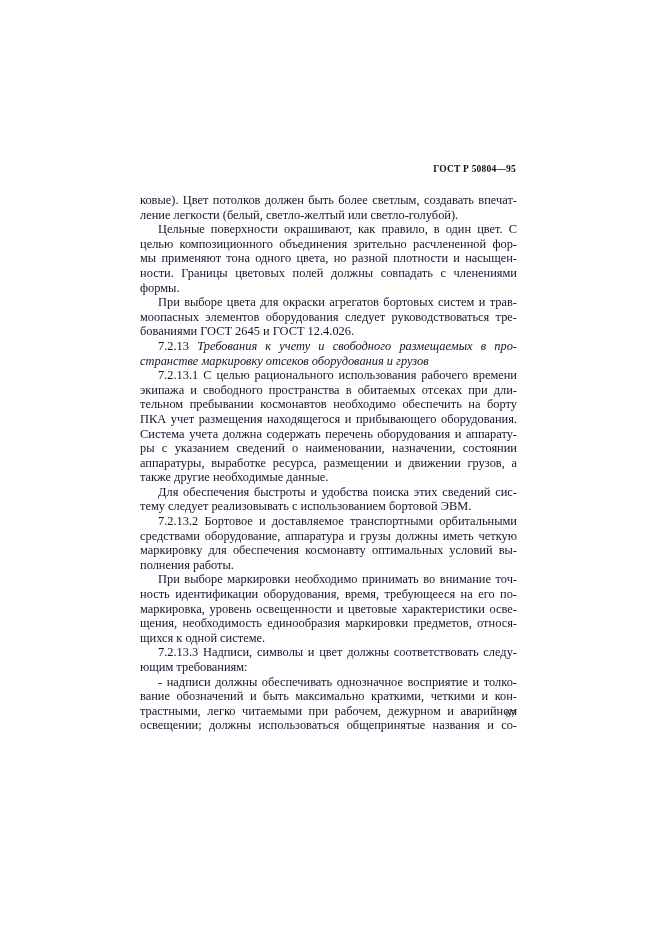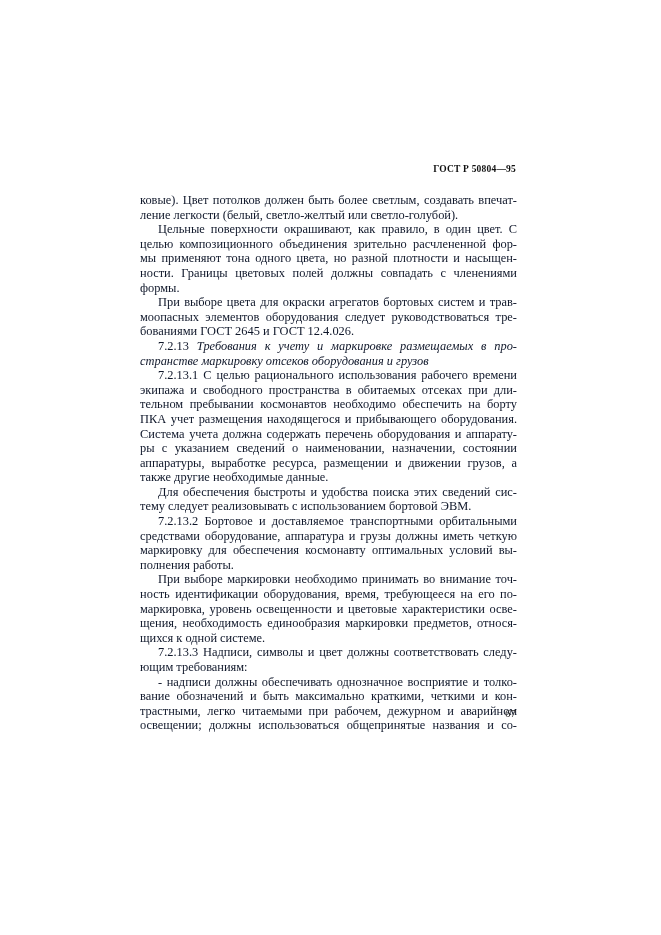--- a/index.html
+++ b/index.html
@@ -46,21 +46,21 @@
       <span class="line last">формы.</span>
     </div>
 
     <div>
       <span class="line indent">При выборе цвета для окраски агрегатов бортовых систем и трав-</span>
       <span class="line">моопасных элементов оборудования следует руководствоваться тре-</span>
       <span class="line last">бованиями ГОСТ 2645 и ГОСТ 12.4.026.</span>
     </div>
 
     <div>
-      <span class="line indent"><span>7.2.13</span> <span class="ital">Требования к учету и маркировке размещаемых в про-</span></span>
+      <span class="line indent"><span>7.2.13</span> <span class="ital">Требования к учету и свободного размещаемых в про-</span></span>
       <span class="line last ital">странстве маркировку отсеков оборудования и грузов</span>
     </div>
 
     <div>
       <span class="line indent">7.2.13.1 С целью рационального использования рабочего времени</span>
       <span class="line">экипажа и свободного пространства в обитаемых отсеках при дли-</span>
       <span class="line">тельном пребывании космонавтов необходимо обеспечить на борту</span>
       <span class="line">ПКА учет размещения находящегося и прибывающего оборудования.</span>
       <span class="line">Система учета должна содержать перечень оборудования и аппарату-</span>
       <span class="line">ры с указанием сведений о наименовании, назначении, состоянии</span>

